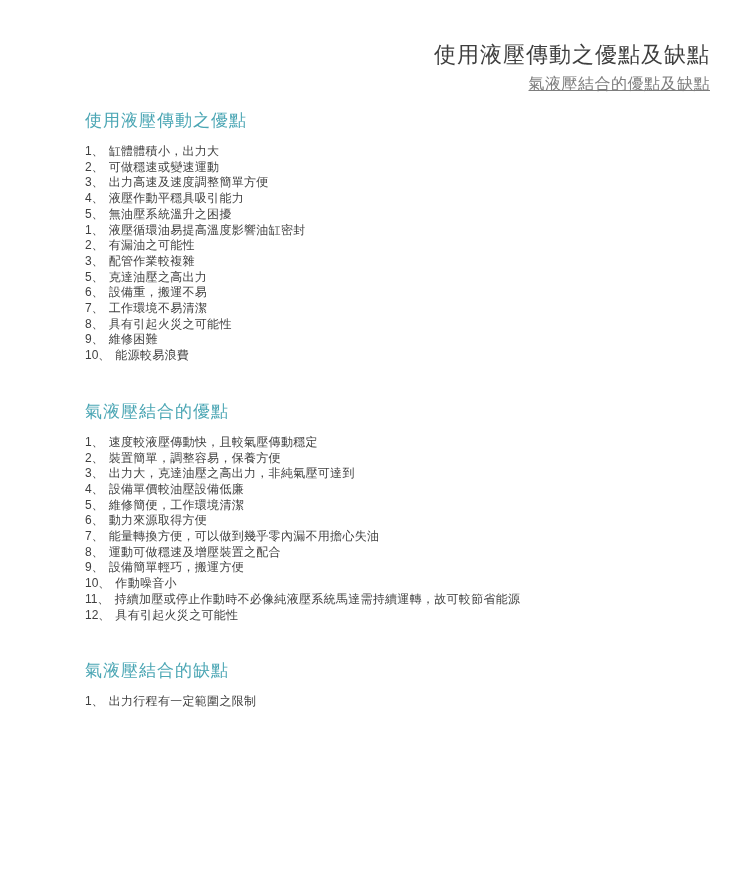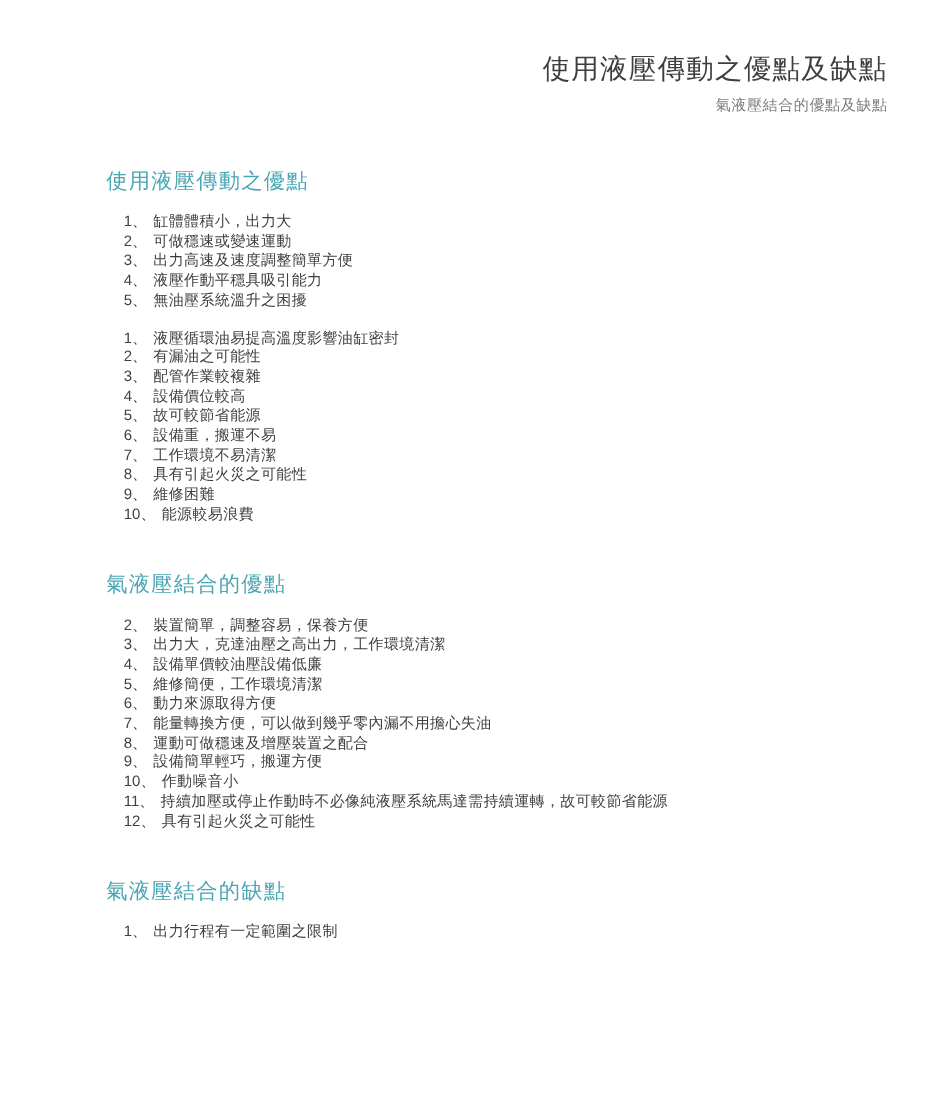--- a/index.html
+++ b/index.html
@@ -25,45 +25,46 @@
     text-align: right;
   }
   .doc-title {
     font-size: 22px;
     line-height: 30px;
     font-weight: 500;
     color: var(--title-color, #3e3e3e);
     letter-spacing: 1px;
   }
   .doc-subtitle {
-    font-size: 12px;
+    font-size: 16px;
     line-height: 16px;
     margin-top: 6px;
     color: var(--subtitle-color, #7d7d7d);
     letter-spacing: 0.5px;
+    text-decoration: underline;
   }
   .doc-content {
     margin-top: 0;
   }
   .doc-section {
     margin: 0;
   }
   .section-heading {
     font-size: 17px;
     line-height: 22px;
     font-weight: 400;
     color: var(--heading-color, #4ba6b4);
     margin: 37px 0 12px 0;
     letter-spacing: 1px;
   }
   .doc-section:first-child .section-heading {
-    margin-top: 42px;
+    margin-top: 18px;
   }
   .section-list {
-    margin: 14px;
+    margin: 0;
     padding: 0;
     list-style: none;
   }
   .list-item {
     font-size: 12px;
     line-height: 15.7px;
     white-space: nowrap;
     color: var(--body-color, #3f3f3f);
   }
   .item-num {
@@ -93,35 +94,35 @@
           <li class="list-item"><span class="item-num">4、</span><span class="item-text">液壓作動平穩具吸引能力</span></li>
           <li class="list-item"><span class="item-num">5、</span><span class="item-text">無油壓系統溫升之困擾</span></li>
         </ol>
   </section>
 
   <section class="doc-section">
     <ol class="section-list">
           <li class="list-item"><span class="item-num">1、</span><span class="item-text">液壓循環油易提高溫度影響油缸密封</span></li>
           <li class="list-item"><span class="item-num">2、</span><span class="item-text">有漏油之可能性</span></li>
           <li class="list-item"><span class="item-num">3、</span><span class="item-text">配管作業較複雜</span></li>
-          <li class="list-item"><span class="item-num">4、</span><span class="item-text">設備價位較高</span></li>
-          <li class="list-item"><span class="item-num">5、</span><span class="item-text">故可較節省能源</span></li>
+          <li class="list-item"><span class="item-num">5、</span><span class="item-text">克達油壓之高出力</span></li>
           <li class="list-item"><span class="item-num">6、</span><span class="item-text">設備重，搬運不易</span></li>
           <li class="list-item"><span class="item-num">7、</span><span class="item-text">工作環境不易清潔</span></li>
           <li class="list-item"><span class="item-num">8、</span><span class="item-text">具有引起火災之可能性</span></li>
           <li class="list-item"><span class="item-num">9、</span><span class="item-text">維修困難</span></li>
           <li class="list-item"><span class="item-num">10、</span><span class="item-text">能源較易浪費</span></li>
         </ol>
   </section>
 
   <section class="doc-section">
     <h2 class="section-heading">氣液壓結合的優點</h2>
     <ol class="section-list">
+          <li class="list-item"><span class="item-num">1、</span><span class="item-text">速度較液壓傳動快，且較氣壓傳動穩定</span></li>
           <li class="list-item"><span class="item-num">2、</span><span class="item-text">裝置簡單，調整容易，保養方便</span></li>
-          <li class="list-item"><span class="item-num">3、</span><span class="item-text">出力大，克達油壓之高出力，工作環境清潔</span></li>
+          <li class="list-item"><span class="item-num">3、</span><span class="item-text">出力大，克達油壓之高出力，非純氣壓可達到</span></li>
           <li class="list-item"><span class="item-num">4、</span><span class="item-text">設備單價較油壓設備低廉</span></li>
           <li class="list-item"><span class="item-num">5、</span><span class="item-text">維修簡便，工作環境清潔</span></li>
           <li class="list-item"><span class="item-num">6、</span><span class="item-text">動力來源取得方便</span></li>
           <li class="list-item"><span class="item-num">7、</span><span class="item-text">能量轉換方便，可以做到幾乎零內漏不用擔心失油</span></li>
           <li class="list-item"><span class="item-num">8、</span><span class="item-text">運動可做穩速及增壓裝置之配合</span></li>
           <li class="list-item"><span class="item-num">9、</span><span class="item-text">設備簡單輕巧，搬運方便</span></li>
           <li class="list-item"><span class="item-num">10、</span><span class="item-text">作動噪音小</span></li>
           <li class="list-item"><span class="item-num">11、</span><span class="item-text">持續加壓或停止作動時不必像純液壓系統馬達需持續運轉，故可較節省能源</span></li>
           <li class="list-item"><span class="item-num">12、</span><span class="item-text">具有引起火災之可能性</span></li>
         </ol>

